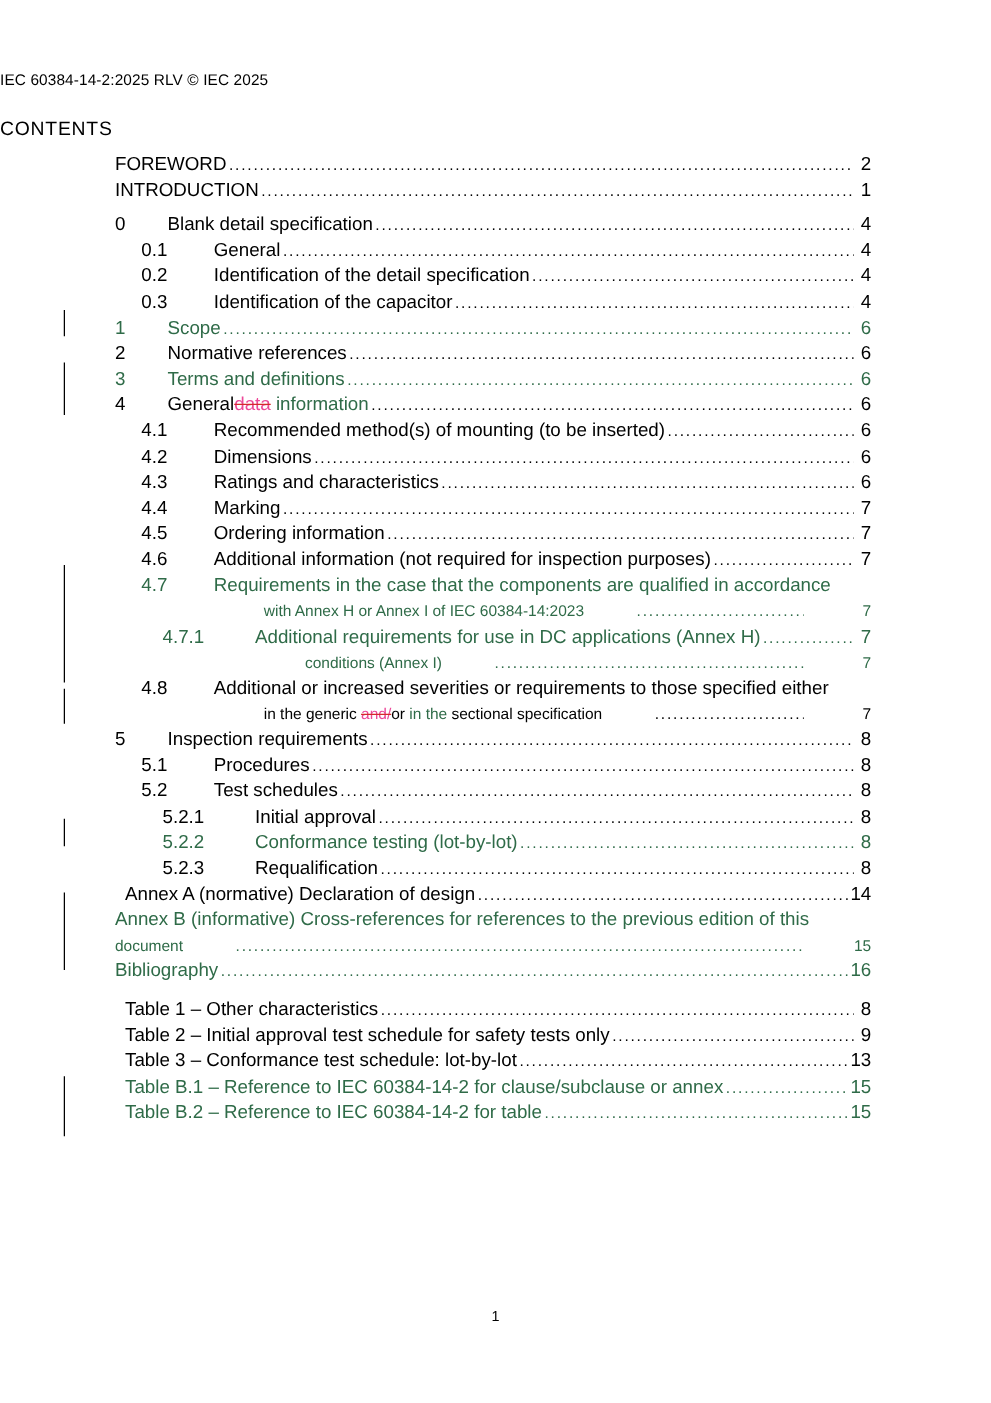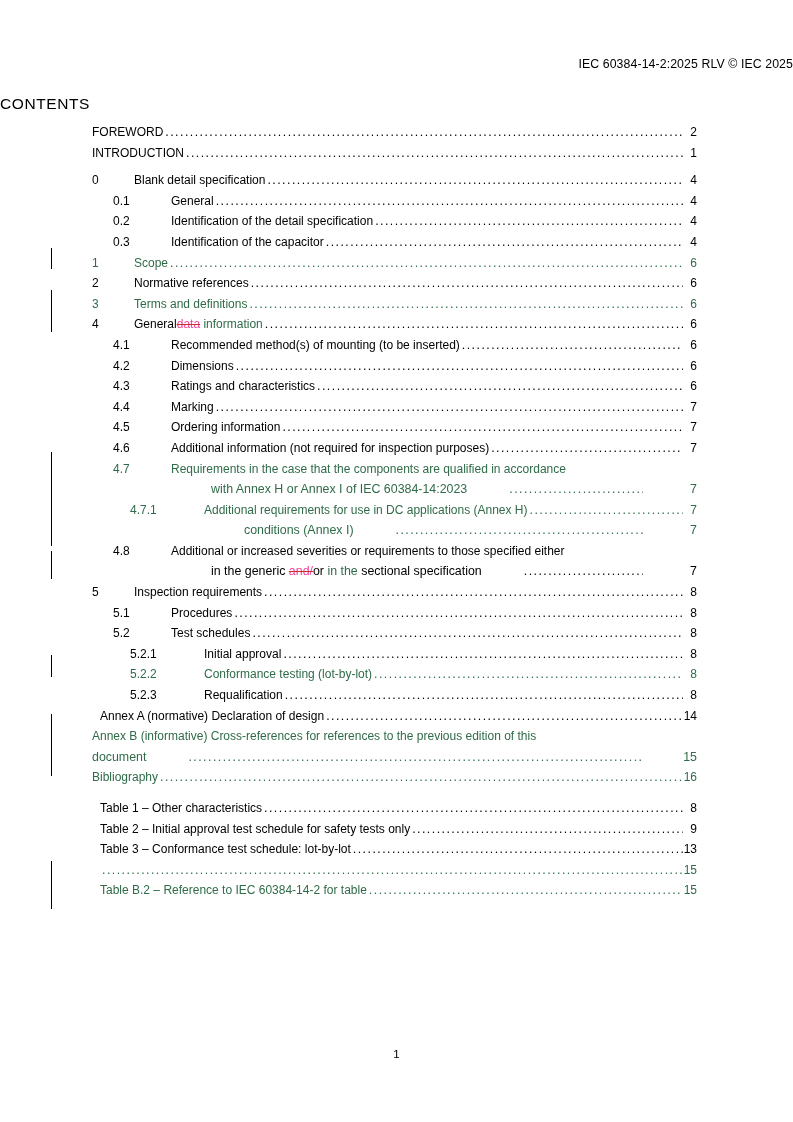--- a/index.html
+++ b/index.html
@@ -22,21 +22,21 @@
     height: 1122px;
     overflow: hidden;
   }
 
   
   .running-header {
     position: absolute;
     top: 57px;
     left: 0;
     width: 793px;
-    text-align: right;
+    text-align: left;
     font-size: 12.3px;
     letter-spacing: 0.1px;
     color: #000;
   }
 
   
   .contents-title {
     position: absolute;
     top: 95px;
     left: 0;
@@ -51,21 +51,21 @@
     position: absolute;
     top: 122px;
     left: 92px;
     width: 605px;
   }
 
   .toc-row {
     position: relative;
     display: flex;
     align-items: center;
-    font-size: 12px;
+    font-size: 15px;
     line-height: 20.6px;
     color: #000;
     white-space: nowrap;
   }
 
   .num {
     flex: 0 0 auto;
     text-align: left;
   }
   .label {
@@ -397,20 +397,21 @@
       <span class="pg">9</span>
     </div>
 
     <div class="toc-row ind-plain" style="margin-left:8px">
       <span class="label">Table 3 – Conformance test schedule: lot-by-lot</span>
       <span class="leader"></span>
       <span class="pg">13</span>
     </div>
 
     <div class="toc-row ind-plain green" style="margin-left:8px">
+      <span class="label">Table B.1 – Reference to IEC 60384-14-2 for clause/subclause or annex</span>
       <span class="leader"></span>
       <span class="pg">15</span>
     </div>
 
     <div class="toc-row ind-plain green" style="margin-left:8px">
       <span class="label">Table B.2 – Reference to IEC 60384-14-2 for table</span>
       <span class="leader"></span>
       <span class="pg">15</span>
     </div>
 

